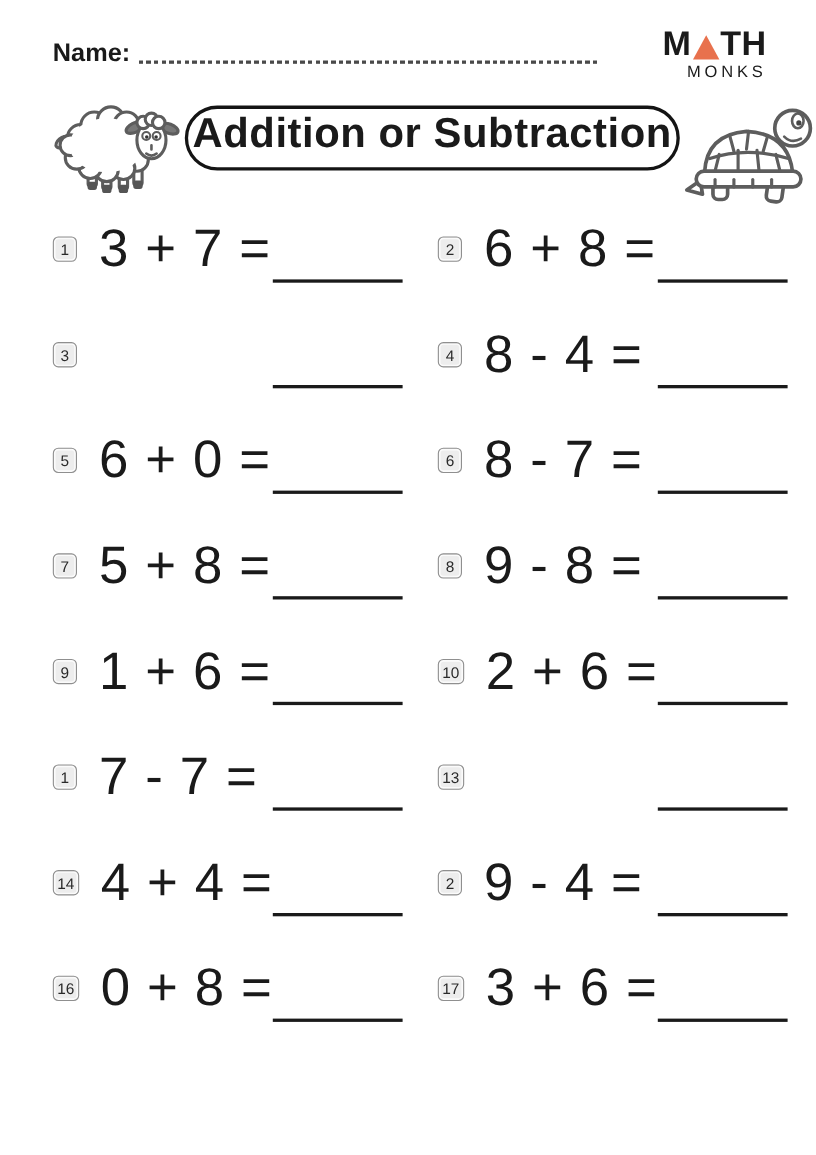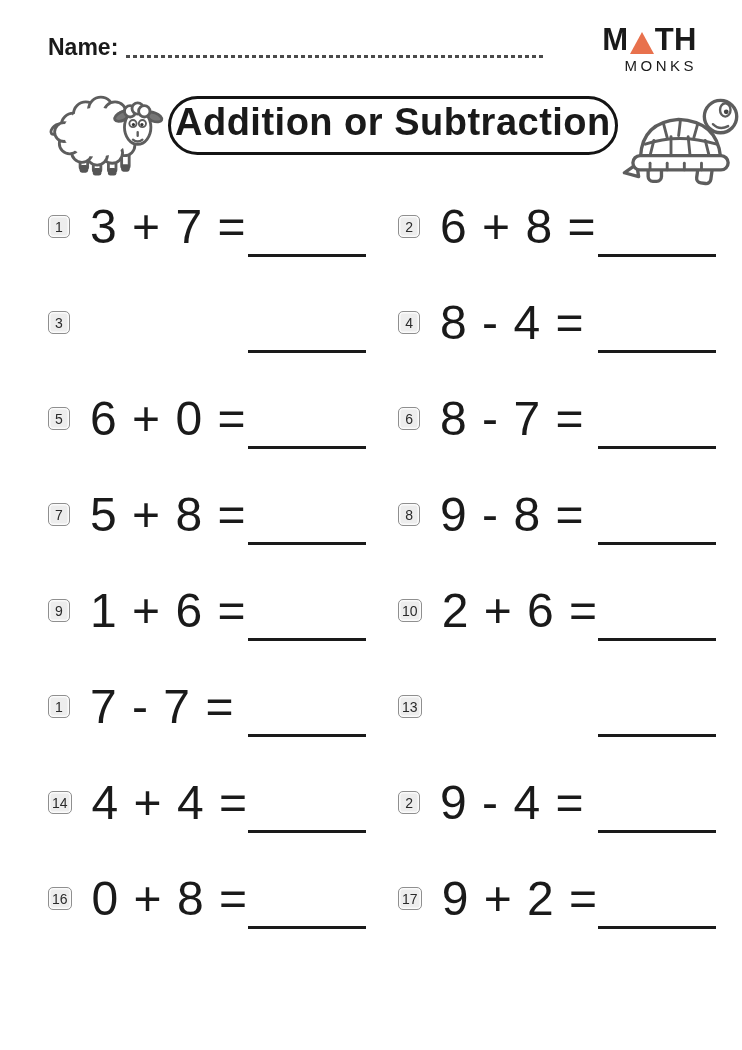--- a/index.html
+++ b/index.html
@@ -232,18 +232,18 @@
       <span class="equation">9 - 4 =</span>
       <span class="answer-line"></span>
     </div>
     <div class="problem">
       <span class="badge">16</span>
       <span class="equation">0 + 8 =</span>
       <span class="answer-line"></span>
     </div>
     <div class="problem">
       <span class="badge">17</span>
-      <span class="equation">9 + 2 =</span>
+      <span class="equation">3 + 6 =</span>
       <span class="answer-line"></span>
     </div>
 
   </div>
 </div>
 
 </body></html>

